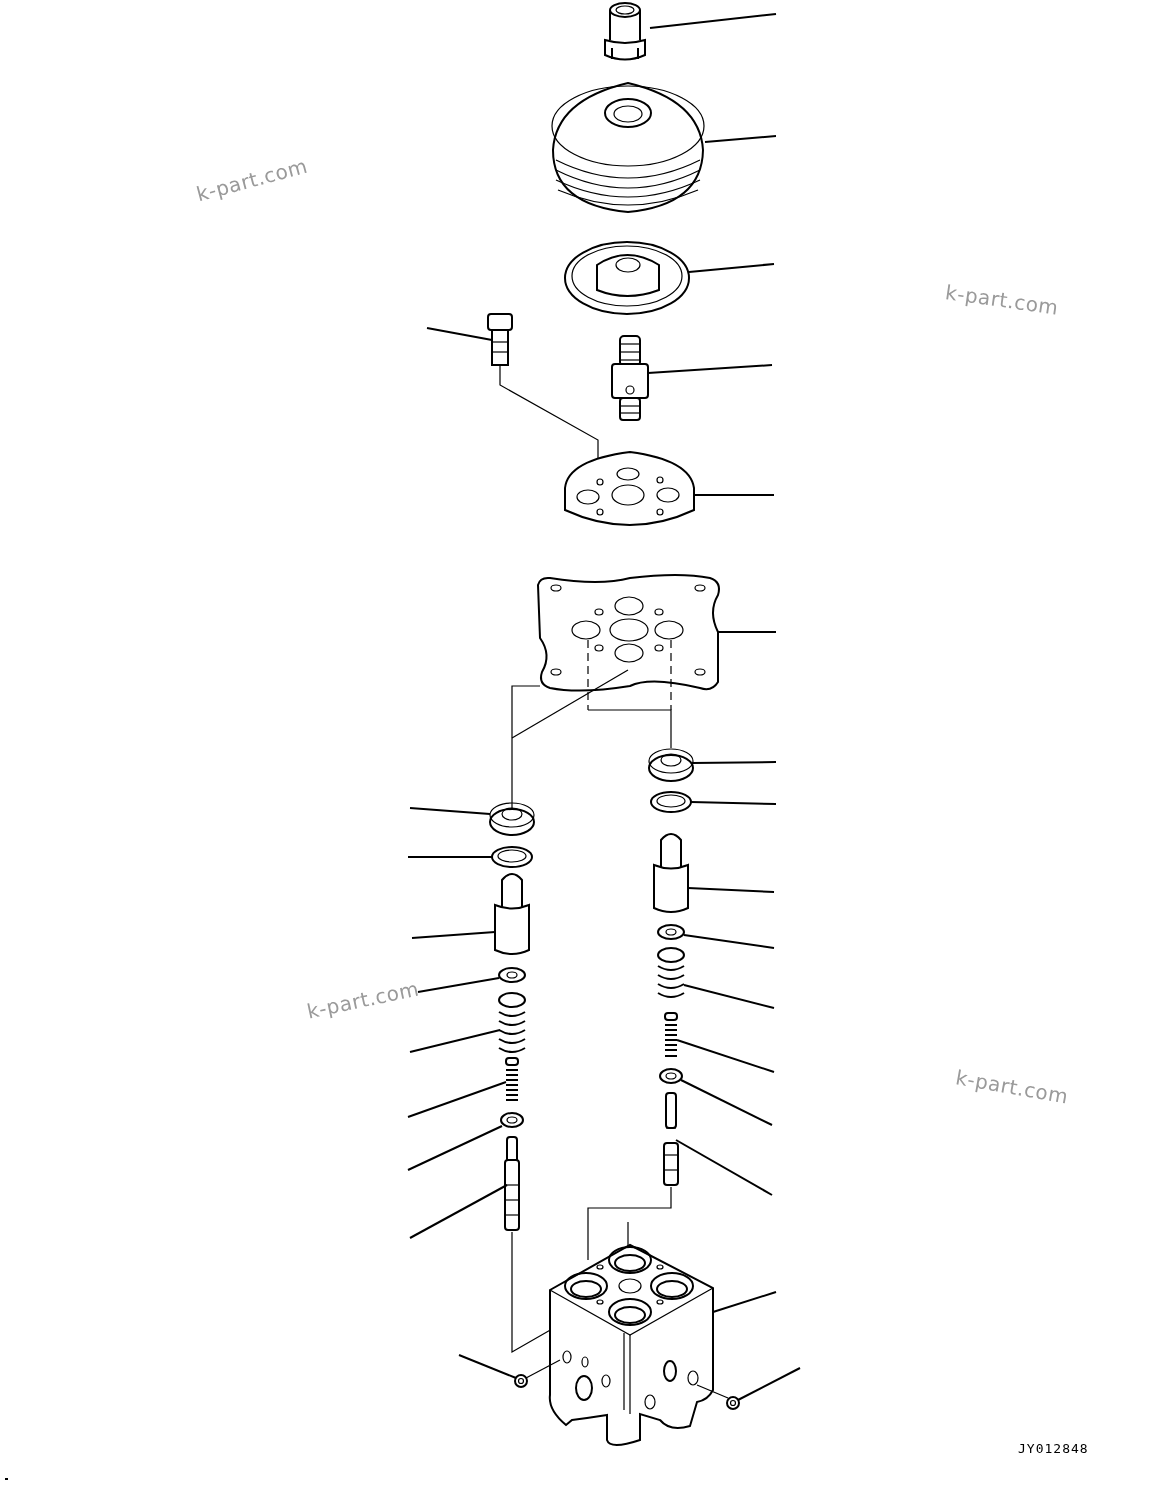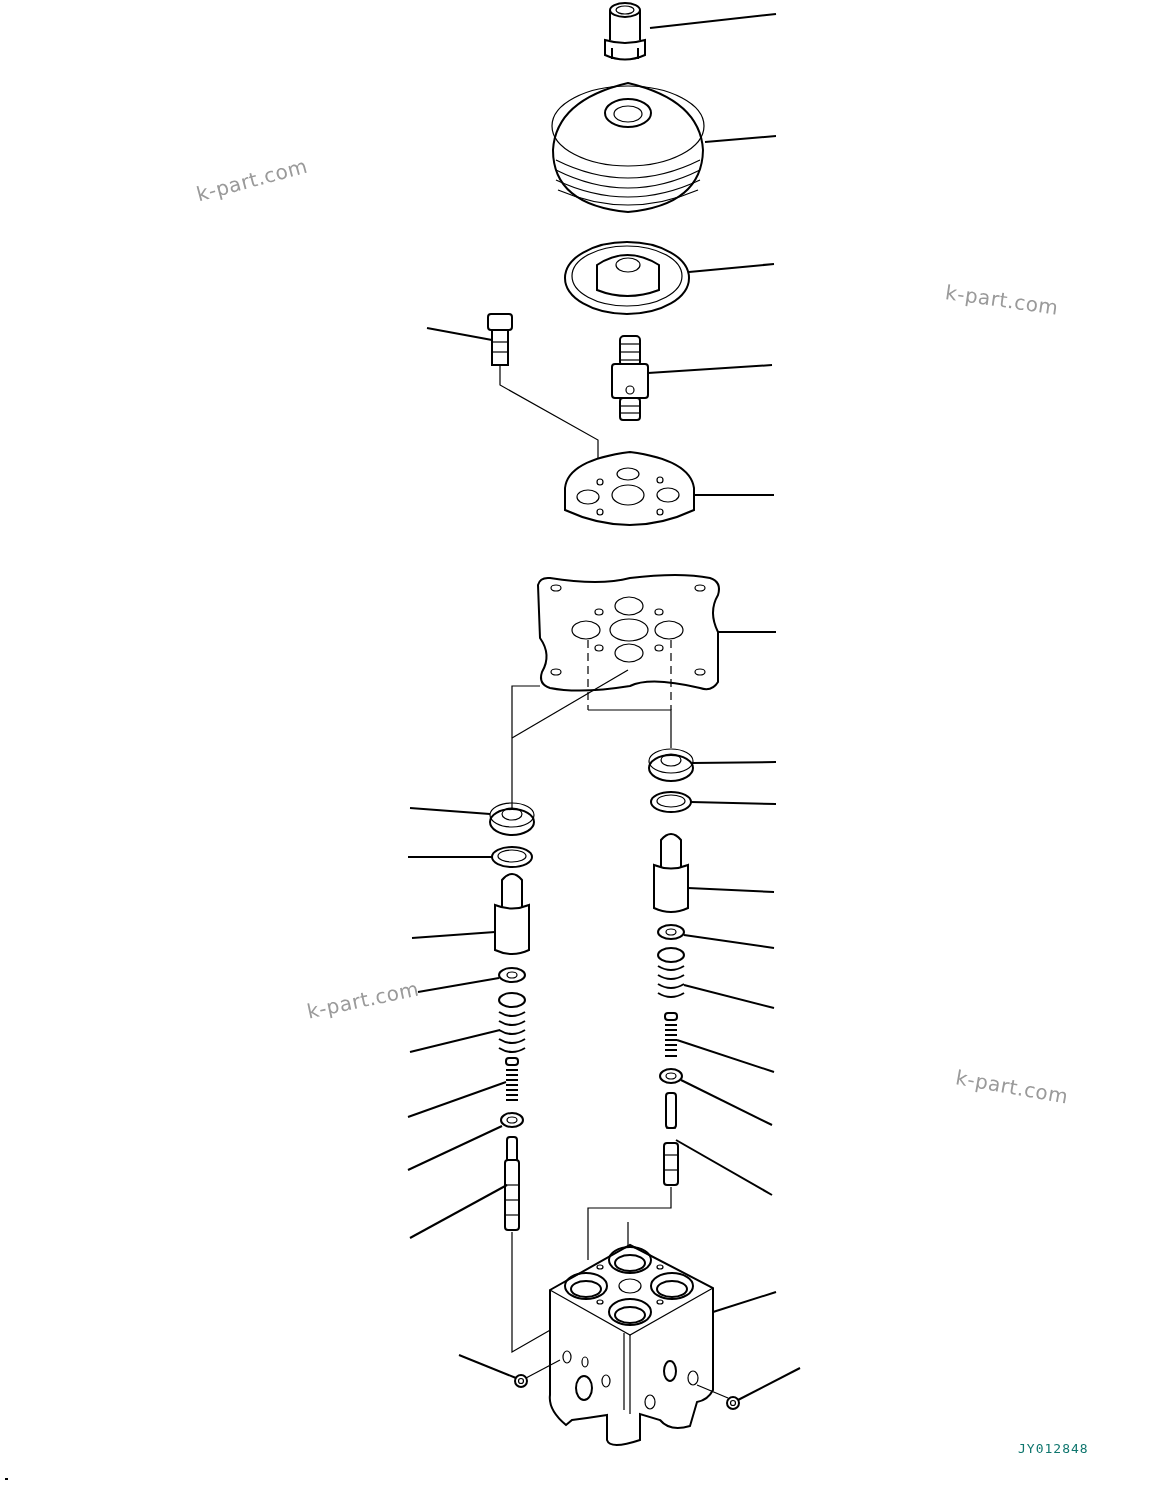--- a/index.html
+++ b/index.html
@@ -1,19 +1,19 @@
 <!DOCTYPE html>
 <html><head>
 <meta charset="utf-8">
 <style>
   html, body { margin:0; padding:0; background:#ffffff; }
   body { width:1156px; height:1488px; position:relative; overflow:hidden; font-family:"Liberation Sans", sans-serif; }
   svg.diagram { position:absolute; left:0; top:0; }
   .watermark { position:absolute; color:#9a9a9a; font-size:20px; font-family:"DejaVu Sans", sans-serif; white-space:nowrap; letter-spacing:0.5px; }
-  .code { position:absolute; left:1018px; top:1441px; font-family:"DejaVu Sans Mono", monospace; font-size:13px; color:#0f766e; letter-spacing:1px; }
+  .code { position:absolute; left:1018px; top:1441px; font-family:"DejaVu Sans Mono", monospace; font-size:13px; color:#000000; letter-spacing:1px; }
   .s { stroke:#000; fill:none; stroke-width:2; }
   .t { stroke:#000; fill:none; stroke-width:1.2; }
   .w { stroke:#000; fill:#fff; stroke-width:2; }
   .d { stroke:#000; fill:none; stroke-width:1.2; stroke-dasharray:8 5; }
 </style>
 </head>
 <body>
 
 <div>
 <svg class="diagram" width="1156" height="1488" viewBox="0 0 1156 1488">

